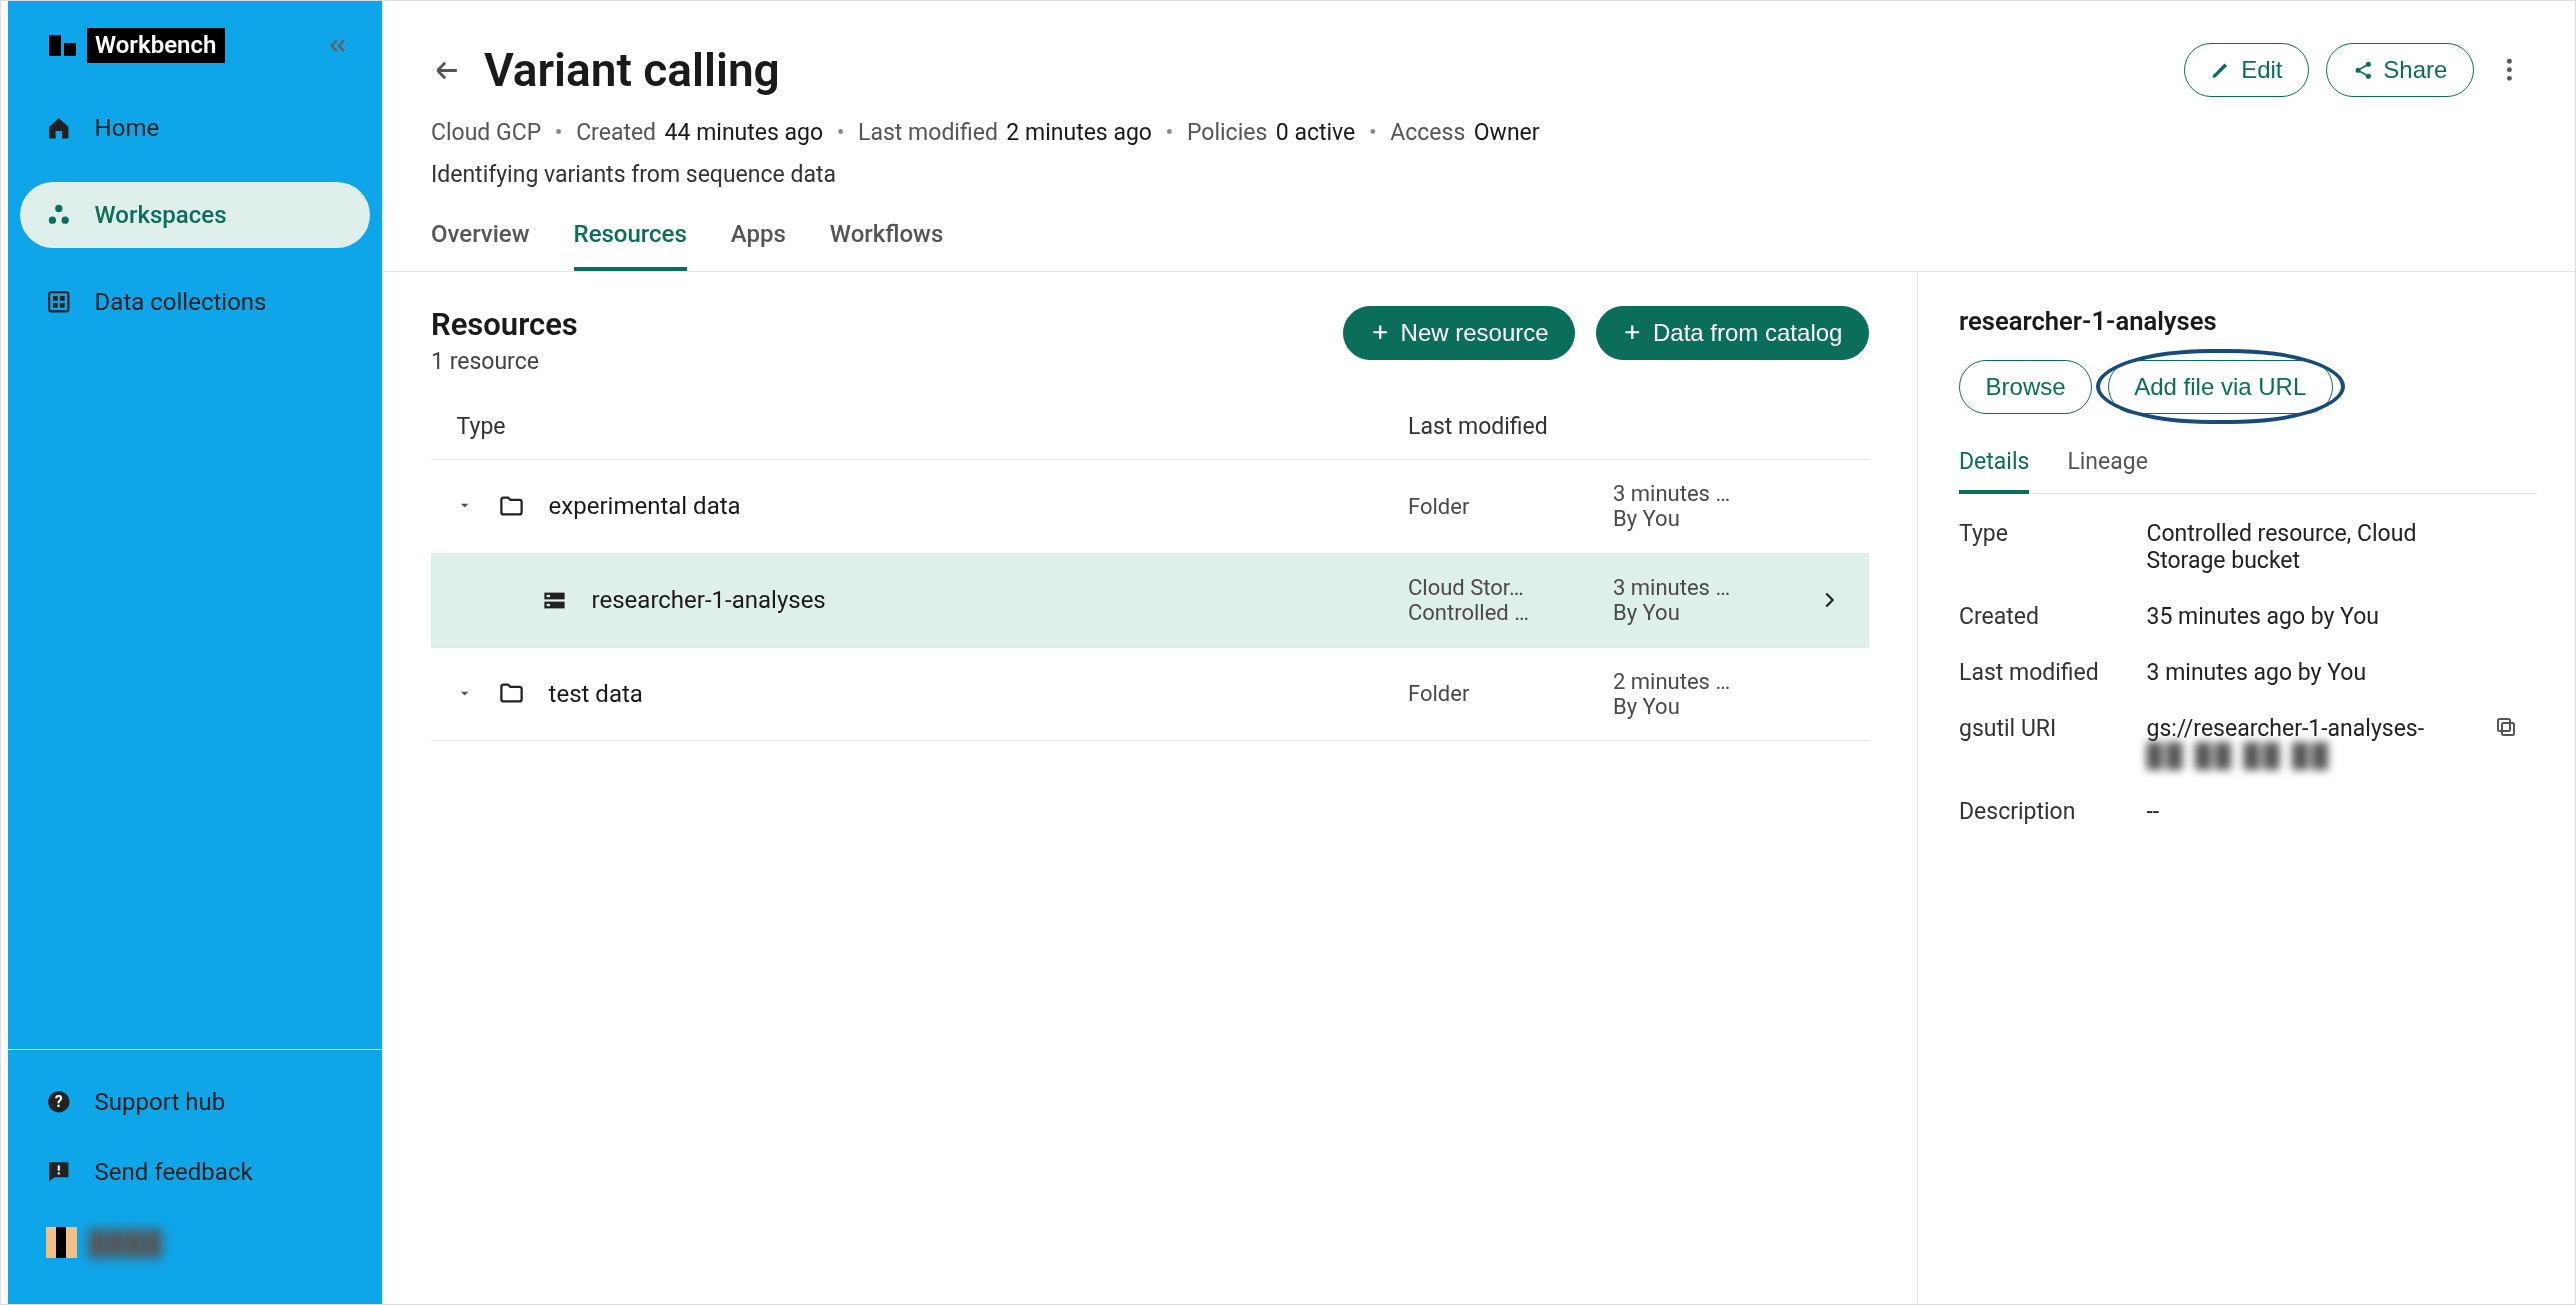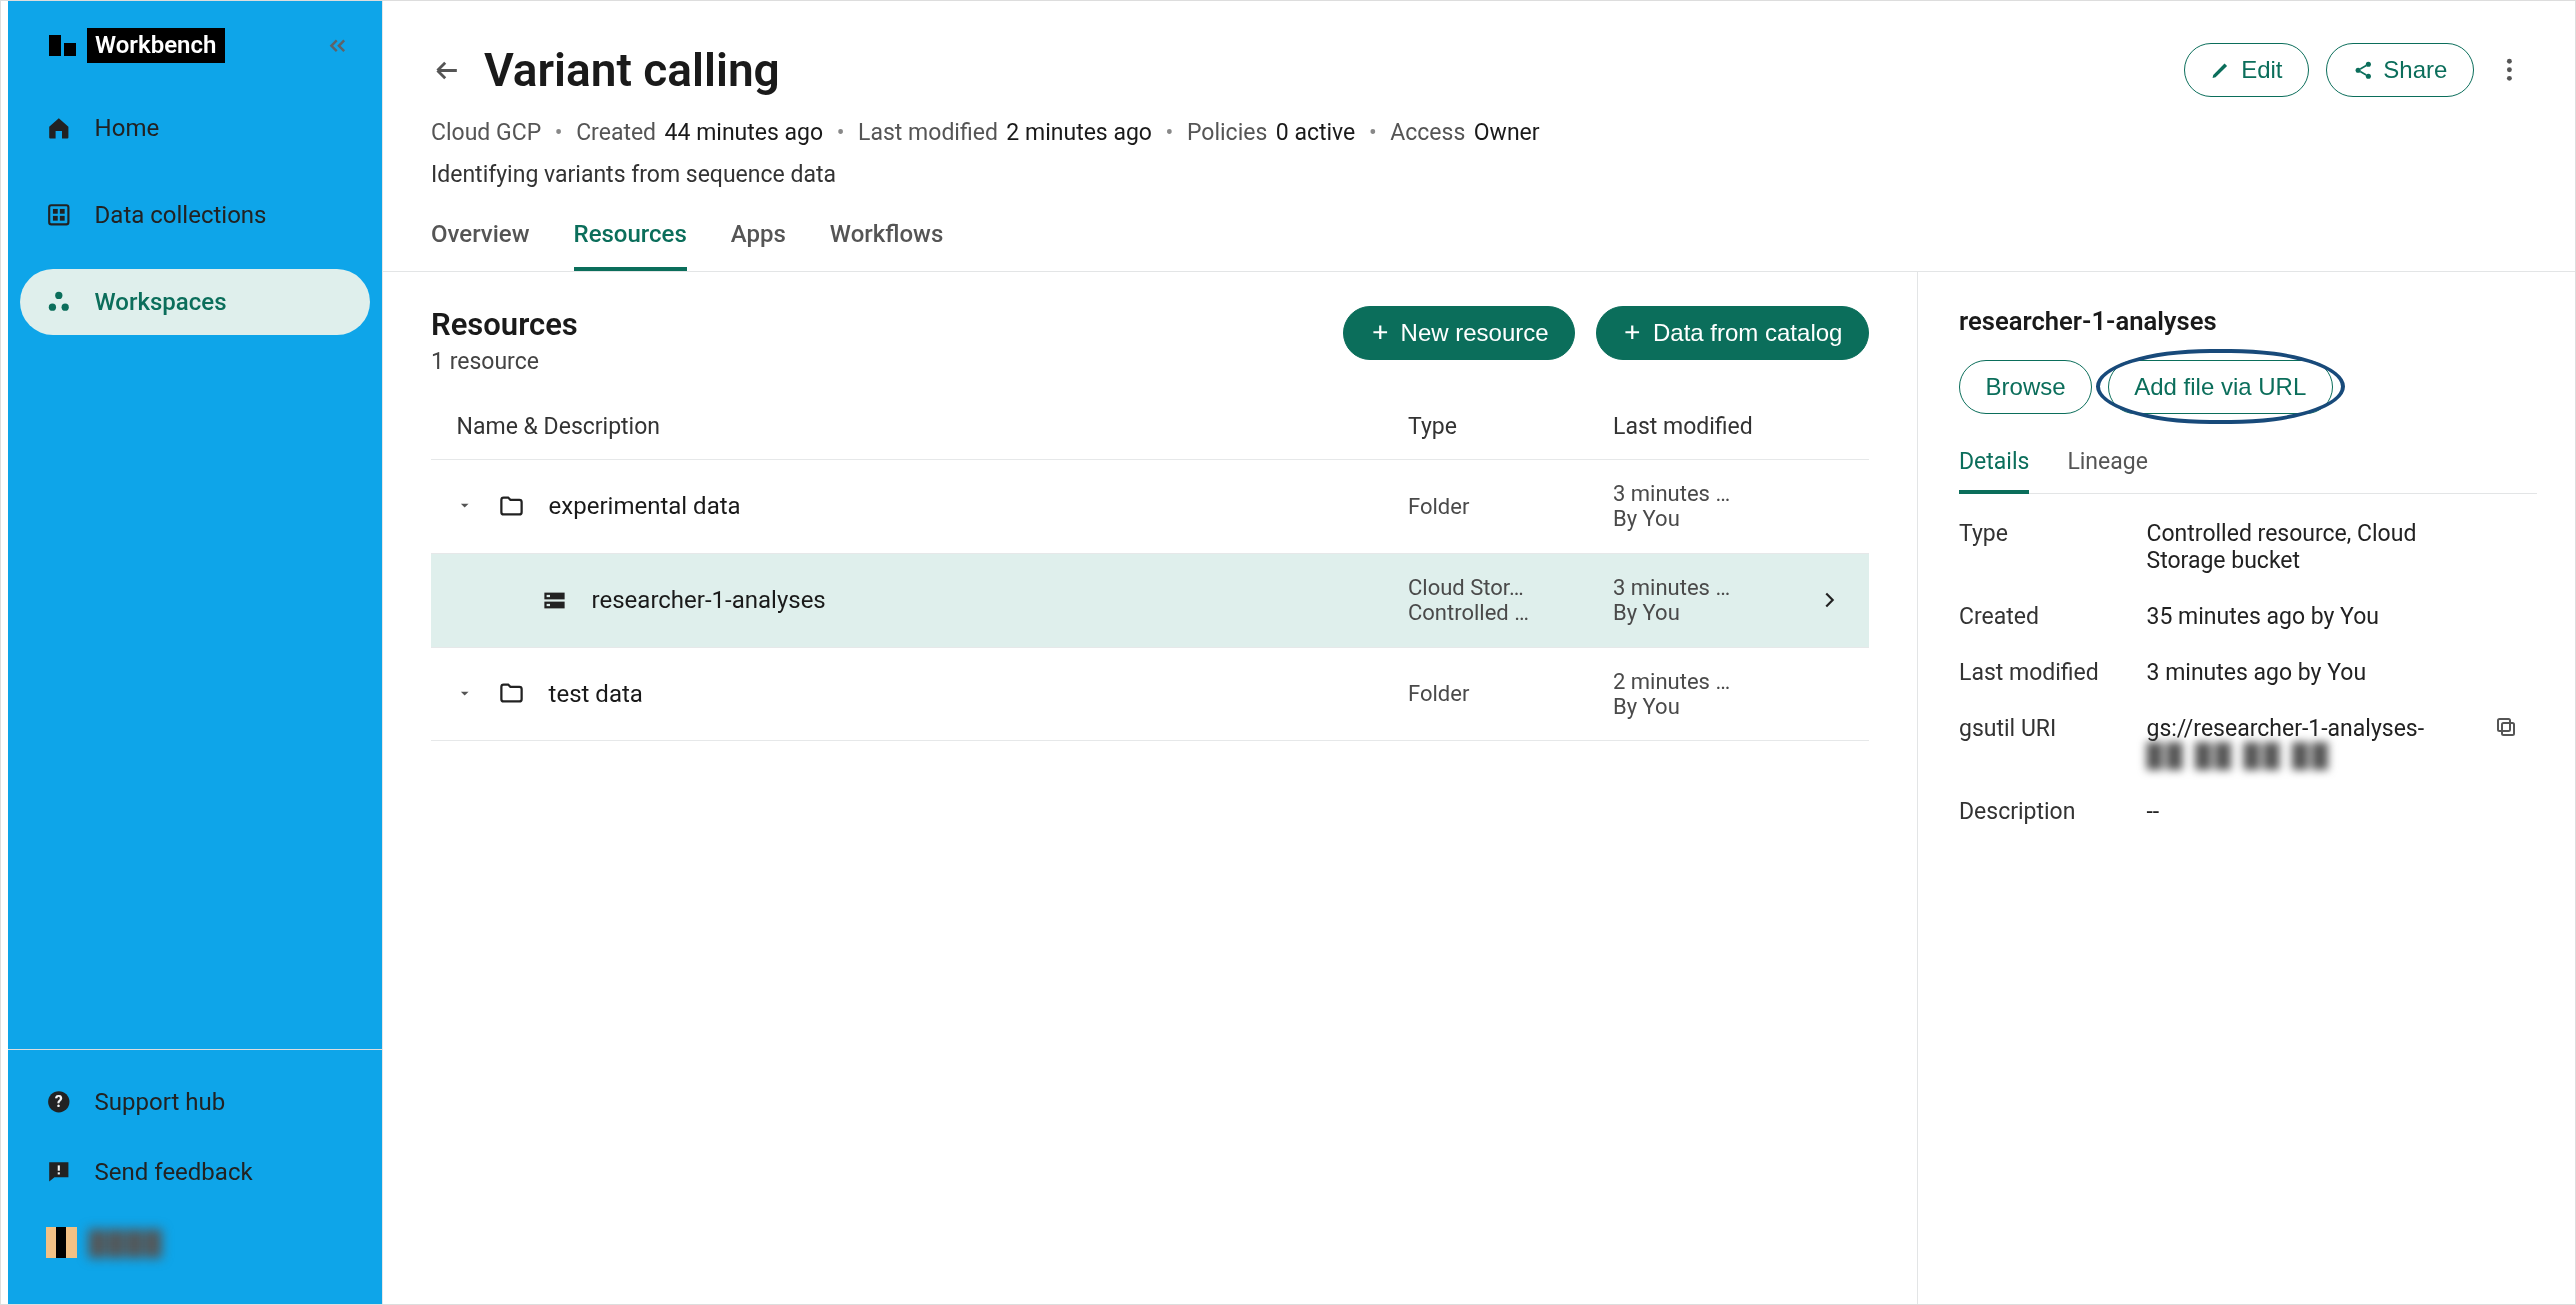--- a/index.html
+++ b/index.html
@@ -336,41 +336,41 @@
 
   <nav class="nav">
     <div class="nav-item">
       <span class="ic">
         <svg width="25.6" height="25.6" viewBox="0 0 24 24">
             <path d="M3 11l9-8 9 8v10a1 1 0 0 1-1 1h-5v-7h-6v7H4a1 1 0 0 1-1-1z" fill="currentColor"></path>
           </svg>
       </span>
       <span>Home</span>
     </div>
+    <div class="nav-item active">
+      <span class="ic">
+        <svg width="25.6" height="25.6" viewBox="0 0 24 24">
+            <circle cx="12" cy="6" r="3.4" fill="currentColor"></circle>
+            <circle cx="6" cy="17" r="3.4" fill="currentColor"></circle>
+            <circle cx="18" cy="17" r="3.4" fill="currentColor"></circle>
+          </svg>
+      </span>
+      <span>Workspaces</span>
+    </div>
     <div class="nav-item">
       <span class="ic">
         <svg width="25.6" height="25.6" viewBox="0 0 24 24">
             <rect x="3" y="3" width="18" height="18" rx="2" fill="none" stroke="currentColor" stroke-width="2"></rect>
             <rect x="6.5" y="6.5" width="4.5" height="4.5" fill="currentColor"></rect>
             <rect x="13" y="6.5" width="4.5" height="4.5" fill="currentColor"></rect>
             <rect x="6.5" y="13" width="4.5" height="4.5" fill="currentColor"></rect>
             <rect x="13" y="13" width="4.5" height="4.5" fill="currentColor"></rect>
           </svg>
       </span>
       <span>Data collections</span>
-    </div>
-    <div class="nav-item active">
-      <span class="ic">
-        <svg width="25.6" height="25.6" viewBox="0 0 24 24">
-            <circle cx="12" cy="6" r="3.4" fill="currentColor"></circle>
-            <circle cx="6" cy="17" r="3.4" fill="currentColor"></circle>
-            <circle cx="18" cy="17" r="3.4" fill="currentColor"></circle>
-          </svg>
-      </span>
-      <span>Workspaces</span>
     </div>
   </nav>
 
   <div class="sidebar-footer">
     <div class="nav-item">
       <span class="ic">
         <svg width="25.6" height="25.6" viewBox="0 0 24 24" style="font-size:28px">
             <circle cx="12" cy="12" r="10" fill="currentColor"></circle>
             <text x="12" y="17" text-anchor="middle" font-size="15" fill="#f1f3f4" font-weight="bold">?</text>
           </svg>
@@ -474,21 +474,20 @@
             <svg width="20.5" height="20.5" viewBox="0 0 24 24">
                 <path d="M12 4v16M4 12h16" stroke="currentColor" stroke-width="2.6"></path>
               </svg>
             <span>Data from catalog</span>
           </button>
         </div>
       </div>
 
       <div class="table">
         <div class="thead">
-          <div>Name &amp; Description</div>
           <div>Type</div>
           <div>Last modified</div>
           <div></div>
         </div>
 
         <div class="trow">
           <div class="name-cell">
             <span class="exp">
               <svg width="15.4" height="15.4" viewBox="0 0 24 24">
                   <path d="M6 9l6 6 6-6" fill="currentColor"></path>

